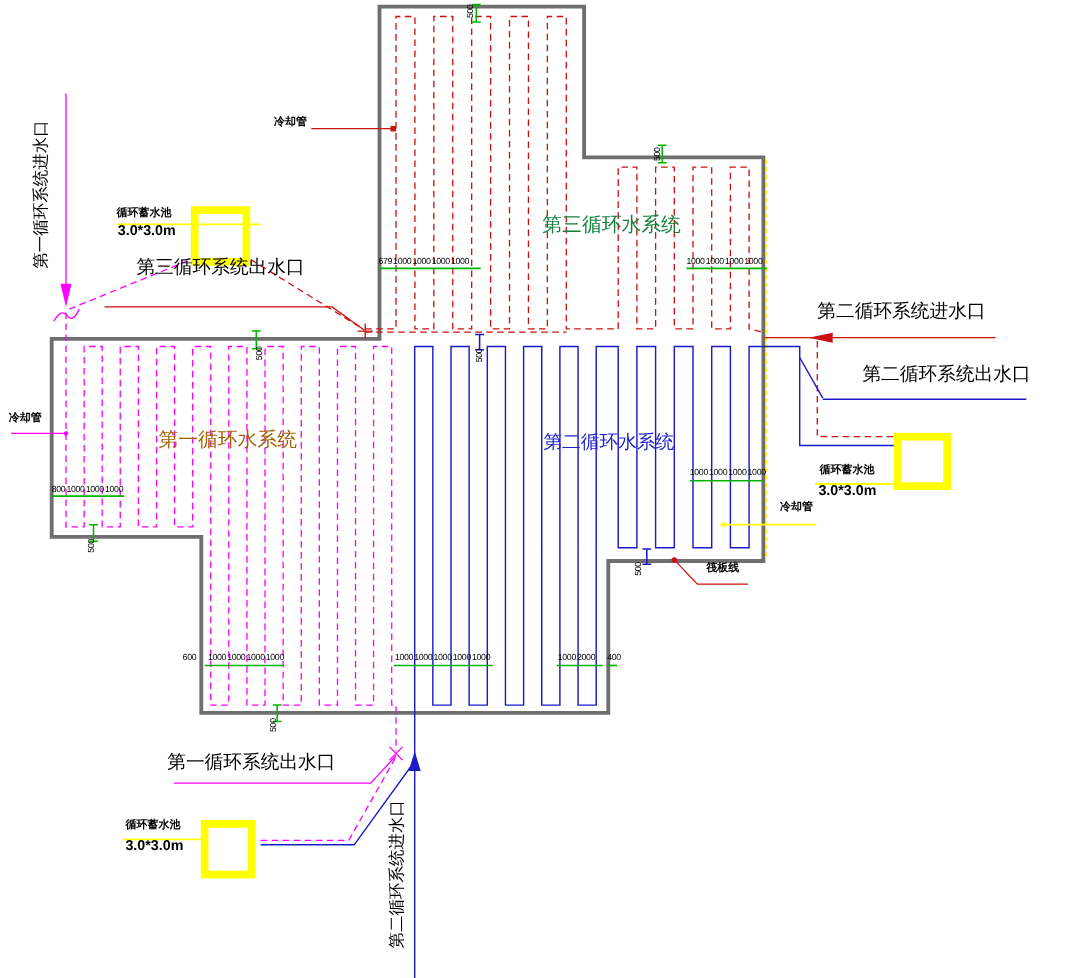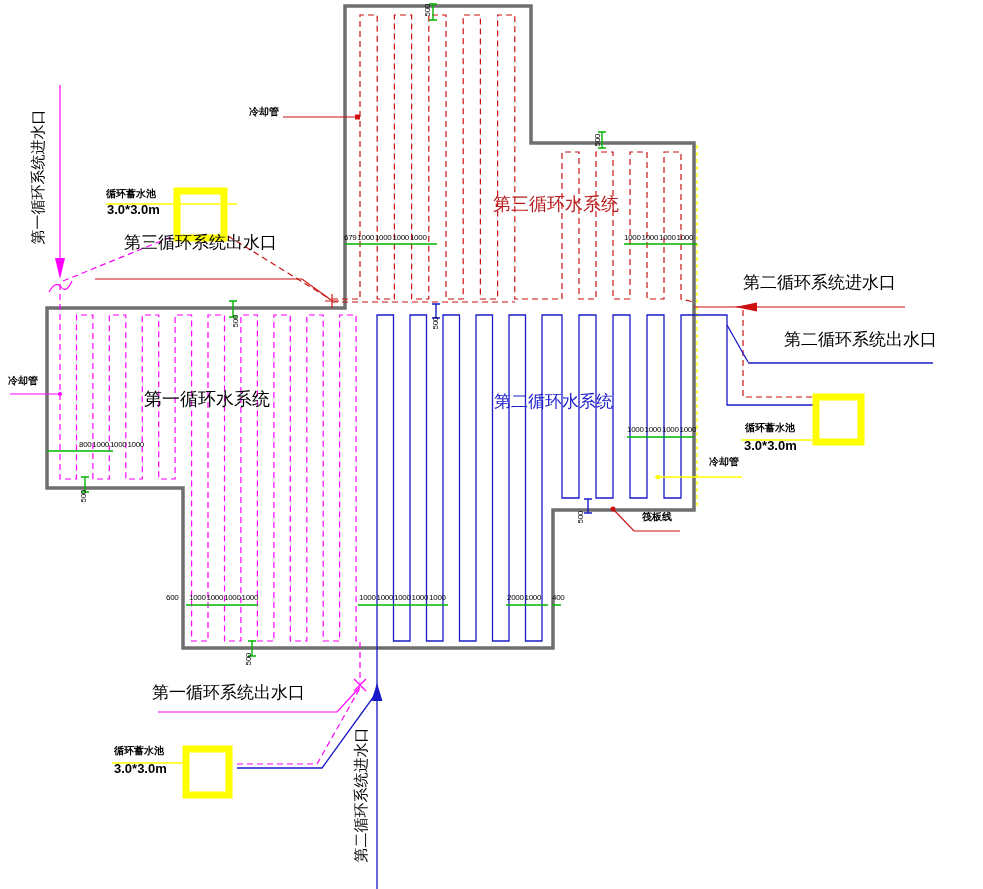--- a/index.html
+++ b/index.html
@@ -104,23 +104,23 @@
       <path class="mdash" d="M63,281 L171,237"></path>
       <path class="mline" d="M10,394 H60"></path>
       <circle cx="60" cy="394" r="2" fill="#ff00ff"></circle>
       <path class="mline" d="M158,712 H337 L360,687"></path>
       <path class="mline" d="M354,679 L366,691 M354,691 L366,679"></path>
       <path class="mdash" d="M237,764 H317 L360,688"></path>
     </g>
   </svg>
 
 
-  <div class="lbl cjk-lg" style="left:144px;top:390px;color:#000000;font-size:18px;">第一循环水系统</div>
+  <div class="lbl cjk-lg" style="left:144px;top:390px;color:#a16207;font-size:18px;">第一循环水系统</div>
   <div class="lbl cjk-lg" style="left:494px;top:393px;color:#2020cc;font-size:17px;">第二循环水系统</div>
-  <div class="lbl cjk-lg" style="left:493px;top:195px;color:#b91c1c;font-size:18px;">第三循环水系统</div>
+  <div class="lbl cjk-lg" style="left:493px;top:195px;color:#15803d;font-size:18px;">第三循环水系统</div>
 
   <div class="lbl cjk-md rot" style="left:-42px;top:169px;width:160px;">第一循环系统进水口</div>
   <div class="lbl cjk-md rot" style="left:281px;top:787px;width:160px;">第二循环系统进水口</div>
   <div class="lbl cjk-lg" style="left:743px;top:274px;">第二循环系统进水口</div>
   <div class="lbl cjk-lg" style="left:152px;top:684px;">第一循环系统出水口</div>
   <div class="lbl cjk-lg" style="left:784px;top:331px;">第二循环系统出水口</div>
   <div class="lbl cjk-lg" style="left:124px;top:234px;">第三循环系统出水口</div>
 
   <div class="lbl cjk-sm" style="left:106px;top:189px;">循环蓄水池</div>
   <div class="lbl poolsize" style="left:107px;top:203px;">3.0*3.0m</div>
@@ -129,26 +129,26 @@
   <div class="lbl cjk-sm" style="left:114px;top:746px;">循环蓄水池</div>
   <div class="lbl poolsize" style="left:114px;top:762px;">3.0*3.0m</div>
 
   <div class="lbl cjk-sm" style="left:249px;top:107px;">冷却管</div>
   <div class="lbl cjk-sm" style="left:8px;top:376px;">冷却管</div>
   <div class="lbl cjk-sm" style="left:709px;top:457px;">冷却管</div>
   <div class="lbl cjk-sm" style="left:642px;top:512px;">筏板线</div>
 
   <div class="lbl dim" style="left:344px;top:234px;text-align:right;">679 1000 1000 1000 1000</div>
   <div class="lbl dim" style="left:624px;top:234px;">1000 1000 1000 1000</div>
-  <div class="lbl dim" style="left:47px;top:441px;padding-left:32px;">800 1000 1000 1000</div>
+  <div class="lbl dim" style="left:47px;top:441px;">800 1000 1000 1000</div>
   <div class="lbl dim" style="left:627px;top:426px;">1000 1000 1000 1000</div>
   <div class="lbl dim" style="left:166px;top:594px;">600</div>
   <div class="lbl dim" style="left:189px;top:594px;">1000 1000 1000 1000</div>
   <div class="lbl dim" style="left:359px;top:594px;">1000 1000 1000 1000 1000</div>
-  <div class="lbl dim" style="left:507px;top:594px;">2000 1000</div>
+  <div class="lbl dim" style="left:507px;top:594px;">1000 2000</div>
   <div class="lbl dim" style="left:552px;top:594px;">400</div>
 
   <div class="lbl dim rot t500" style="left:418px;top:6px;">500</div>
   <div class="lbl dim rot t500" style="left:588px;top:136px;">500</div>
   <div class="lbl dim rot t500" style="left:226px;top:317px;">500</div>
   <div class="lbl dim rot t500" style="left:426px;top:319px;">500</div>
   <div class="lbl dim rot t500" style="left:74px;top:492px;">500</div>
   <div class="lbl dim rot t500" style="left:239px;top:655px;">500</div>
   <div class="lbl dim rot t500" style="left:571px;top:513px;">500</div>
 

